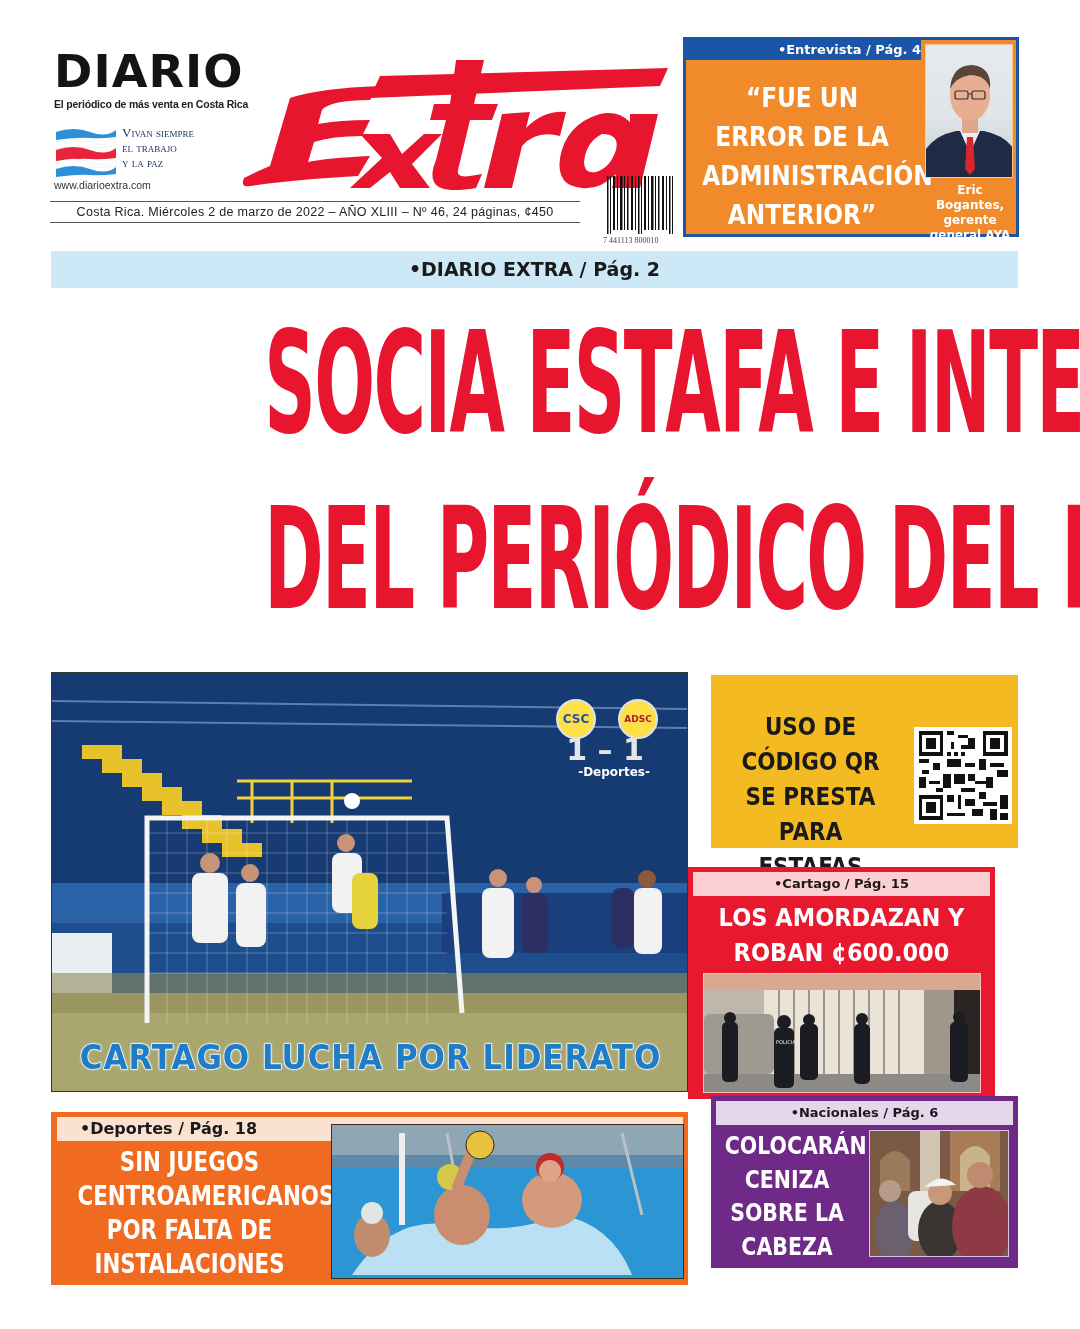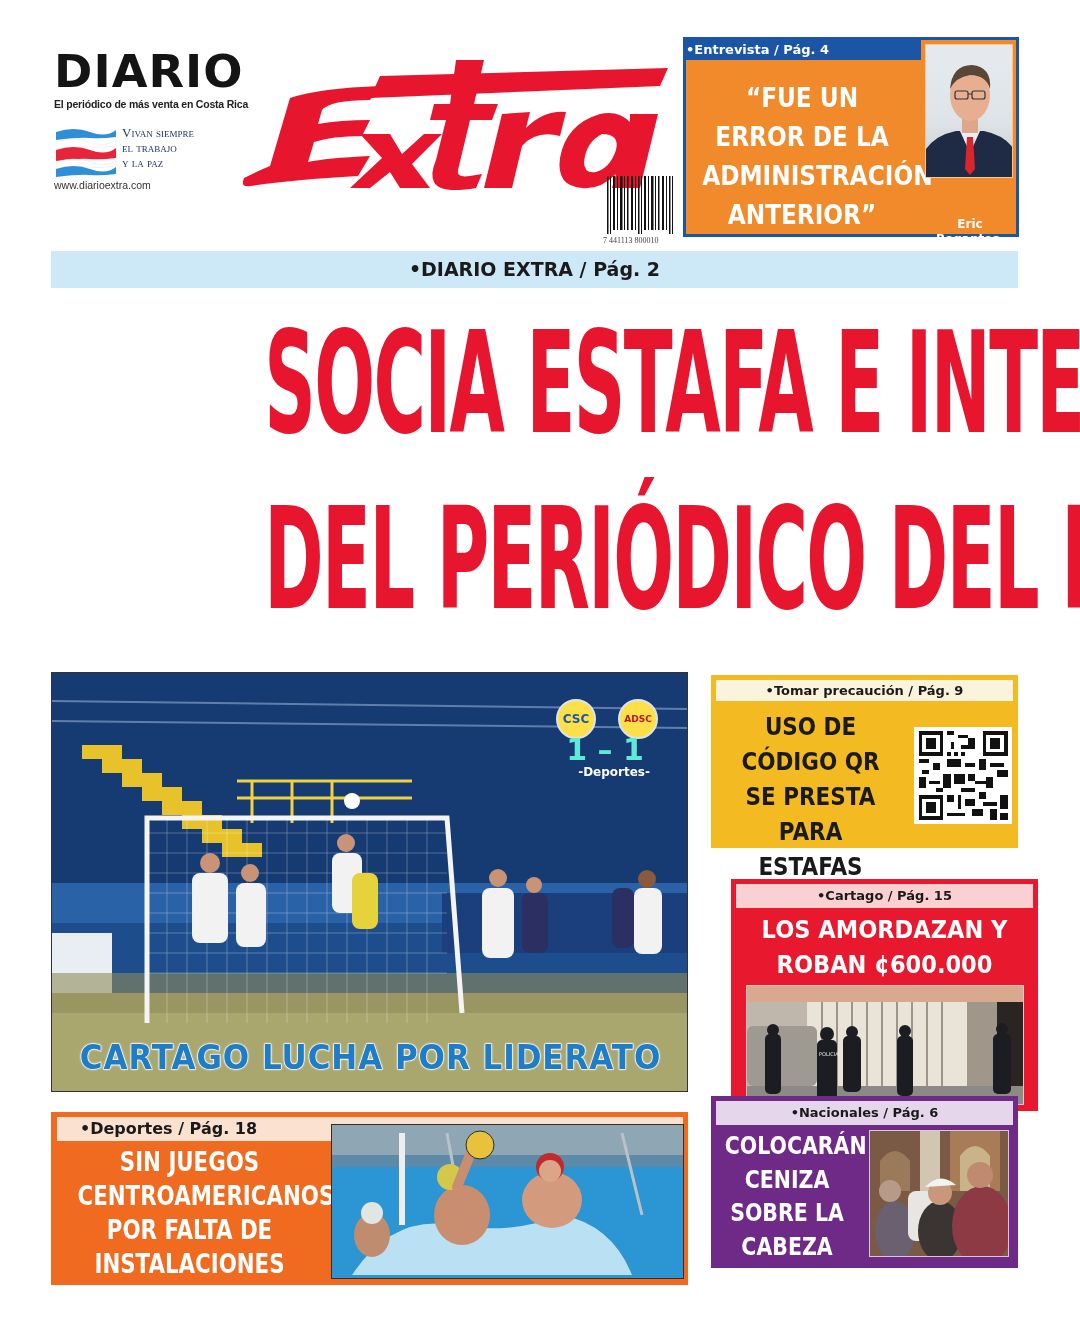--- a/index.html
+++ b/index.html
@@ -13,47 +13,47 @@
   .flag { position: absolute; left: 4px; top: 88px; width: 64px; height: 52px; }
   .vivan { position: absolute; left: 72px; top: 87px; font-family: "Liberation Serif", serif; font-size: 13px; line-height: 15px; color: #1a2f5e; font-variant: small-caps; }
   .web { position: absolute; left: 4px; top: 141px; font-family: "Liberation Sans", sans-serif; font-size: 10.5px; color: #333; }
   .extra-logo { position: absolute; left: 180px; top: 0px; width: 440px; height: 160px; }
   .dateline { position: absolute; left: 0px; top: 163px; width: 530px; border-top: 1.5px solid #555; border-bottom: 1.5px solid #555; text-align: center; font-family: "Liberation Sans", sans-serif; font-size: 12.5px; color: #222; padding: 3px 0 3px 0; letter-spacing: 0.3px; }
   .barcode { position: absolute; left: 555px; top: 138px; width: 70px; height: 60px; }
   .barcode-num { position: absolute; left: 553px; top: 198px; font-family: Liberation Serif, serif; font-size: 8px; color: #444; letter-spacing: 0px; }
 
   
   .interview { position: absolute; left: 683px; top: 37px; width: 336px; height: 200px; background: #f18a2a; border: 3px solid #1b55a6; }
-  .interview .tag { position: absolute; left: 0; top: 0; width: 235px; height: 20px; background: #1b55a6; color: #fff; font-weight: bold; font-size: 13px; text-align: left; line-height: 20px; }
+  .interview .tag { position: absolute; left: 0; top: 0; width: 235px; height: 20px; background: #1b55a6; color: #fff; font-weight: bold; font-size: 13px; text-align: right; line-height: 20px; }
   .interview .quote { position: absolute; left: 0px; top: 38px; width: 232px; text-align: center; color: #fff; font-family: "DejaVu Sans", sans-serif; font-weight: 900; font-size: 27px; line-height: 39px; transform: scaleX(0.86); transform-origin: center; }
   .interview .photo { position: absolute; left: 239px; top: 4px; width: 88px; height: 134px; background: linear-gradient(180deg, #e6eaee 0%, #dfe4e8 55%, #c9cdd2 100%); overflow: hidden; border: 1px solid #f7c796; }
-  .interview .caption { position: absolute; left: 237px; top: 143px; width: 94px; text-align: center; color: #fff; font-weight: bold; font-size: 12px; line-height: 15px; margin-top: 34px; }
+  .interview .caption { position: absolute; left: 237px; top: 143px; width: 94px; text-align: center; color: #fff; font-weight: bold; font-size: 12px; line-height: 15px; }
 
   
   .strip { position: absolute; left: 51px; top: 251px; width: 967px; height: 37px; background: #cde9f8; text-align: center; line-height: 37px; font-weight: bold; font-size: 19px; color: #1a1a1a; }
 
   
   .headline { position: absolute; left: 52px; top: 296px; width: 965px; color: #e8152f; font-family: "DejaVu Sans", sans-serif; font-weight: 900; text-align: center; }
   .headline .l1, .headline .l2 { display: block; font-size: 128px; line-height: 176px; letter-spacing: -3px; transform: scaleX(0.56) scaleY(1.1); transform-origin: center; white-space: nowrap; }
 
   
   .mainphoto { position: absolute; left: 51px; top: 672px; width: 637px; height: 420px; border: 1.5px solid #333; overflow: hidden; background: #17386e; }
   .crest { position: absolute; width: 40px; height: 40px; border-radius: 50%; background: #fde047; border: 2px solid #dce3ee; display: flex; align-items: center; justify-content: center; font-weight: 900; font-size: 12px; }
-  .score-text { position: absolute; left: 508px; top: 62px; width: 90px; text-align: center; color: #5eead4; font-weight: 900; font-size: 30px; line-height: 30px; }
+  .score-text { position: absolute; left: 508px; top: 62px; width: 90px; text-align: center; color: #e5e5e5; font-weight: 900; font-size: 30px; line-height: 30px; }
   .score-label { position: absolute; left: 508px; top: 92px; width: 90px; text-align: right; color: #fff; font-weight: bold; font-size: 12px; }
   .mp-caption { position: absolute; left: 0; top: 365px; width: 637px; text-align: center; font-family: "DejaVu Sans", sans-serif; font-weight: 900; font-size: 33px; color: #1f7cc7; letter-spacing: 1px; -webkit-text-stroke: 1.2px #ffffff; paint-order: stroke fill; text-shadow: 0 0 3px #fff, 0 0 2px #fff; transform: scaleX(0.94); }
 
   
   .qrbox { position: absolute; left: 711px; top: 675px; width: 307px; height: 173px; background: #f3bb21; }
   .qrbox .tag { position: absolute; left: 5px; top: 5px; width: 297px; height: 21px; background: #fbf3dc; text-align: center; font-weight: bold; font-size: 13px; line-height: 21px; color: #1a1a1a; }
   .qrbox .title { position: absolute; left: 2px; top: 34px; width: 195px; text-align: center; color: #1a1a1a; font-weight: 900; font-size: 25px; line-height: 35px; transform: scaleX(0.86); transform-origin: center; }
   .qrbox .qr { position: absolute; left: 203px; top: 52px; width: 98px; height: 97px; background: #fff; padding: 4px; }
 
   
-  .cartago { position: absolute; left: 731px; top: 867px; width: 307px; height: 232px; background: #e8182f; margin-top: 12px; }
+  .cartago { position: absolute; left: 688px; top: 867px; width: 307px; height: 232px; background: #e8182f; }
   .cartago .tag { position: absolute; left: 5px; top: 5px; width: 297px; height: 24px; background: #fad0d2; text-align: center; font-weight: bold; font-size: 13px; line-height: 24px; color: #1a1a1a; }
   .cartago .title { position: absolute; left: 2px; top: 33px; width: 303px; text-align: center; color: #fff; font-weight: 900; font-size: 25px; line-height: 35px; transform: scaleX(0.9); transform-origin: center; }
   .cartago .photo { position: absolute; left: 15px; top: 106px; width: 278px; height: 120px; background: #b8b0a6; overflow: hidden; border: 1px solid #f3c2c4; }
 
   
   .polo { position: absolute; left: 51px; top: 1112px; width: 637px; height: 173px; background: #f06b1f; }
   .polo .tag { position: absolute; left: 6px; top: 5px; width: 223px; height: 24px; background: #fbe1cf; text-align: center; font-weight: bold; font-size: 16px; line-height: 24px; color: #1a1a1a; }
   .polo .tagext { position: absolute; left: 229px; top: 5px; width: 403px; height: 24px; background: #fbe1cf; }
   .polo .title { position: absolute; left: 2px; top: 33px; width: 273px; text-align: center; color: #fff; font-weight: 900; font-size: 26px; line-height: 34px; transform: scaleX(0.82); transform-origin: center; }
   .polo .photo { position: absolute; left: 280px; top: 12px; width: 353px; height: 155px; background: #2f9ad6; overflow: hidden; border: 1px solid #3a2a20; }
@@ -94,20 +94,21 @@
       <path d="M130 96 L160 96 L172 116 L194 96 L212 96 L182 126 L200 150 L170 150 L160 134 L140 150 L120 150 L152 120 Z"></path>
 
       <path d="M226 22 L254 22 L244 66 L268 66 L262 82 L240 82 L228 132 Q226 140 240 138 L252 136 L246 150 Q210 156 204 144 Q200 136 206 122 L216 82 L200 82 L204 66 L220 66 Z"></path>
 
       <path d="M272 76 L300 74 L296 90 Q314 72 336 74 L330 98 Q306 92 292 108 L282 150 L254 150 Z"></path>
 
       <path d="M400 76 L428 76 L410 150 L382 150 L386 136 Q370 152 352 150 Q326 148 330 120 Q336 86 370 76 Q388 72 400 84 Z M372 96 Q356 104 354 124 Q354 136 366 134 Q380 130 386 112 Q390 96 372 96 Z"></path>
     </g>
   </svg>
 
+  <div class="dateline">Costa Rica. Miércoles 2 de marzo de 2022 – AÑO XLIII – Nº 46, 24 páginas, ¢450</div>
 
   <svg class="barcode" viewBox="0 0 70 60">
     <g fill="#111">
       <rect x="2" y="0" width="1.5" height="58"></rect>
         <rect x="5" y="0" width="1" height="58"></rect>
         <rect x="8" y="0" width="2" height="54"></rect>
       <rect x="12" y="0" width="1" height="54"></rect>
         <rect x="15" y="0" width="2.5" height="54"></rect>
         <rect x="19" y="0" width="1" height="54"></rect>
       <rect x="22" y="0" width="1.5" height="54"></rect>
@@ -220,21 +221,20 @@
     </g>
   </svg>
   <div class="crest" style="left:504px;top:26px;color:#1d56a8;">CSC</div>
   <div class="crest" style="left:566px;top:26px;color:#b01c2e;font-size:9px;">ADSC</div>
   <div class="score-text">1 – 1</div>
   <div class="score-label">-Deportes-</div>
   <div class="mp-caption">CARTAGO LUCHA POR LIDERATO</div>
 </div>
 
 <div class="qrbox">
-  <div class="tag">•Tomar precaución / Pág. 9</div>
   <div class="title">
     <div>USO DE</div>
     <div>CÓDIGO QR</div>
     <div>SE PRESTA</div>
     <div>PARA ESTAFAS</div>
   </div>
   <div class="qr">
     <svg width="90" height="89" viewBox="0 0 25 25" shape-rendering="crispEdges">
       <g fill="#111">
         <rect x="0" y="0" width="7" height="7"></rect>

